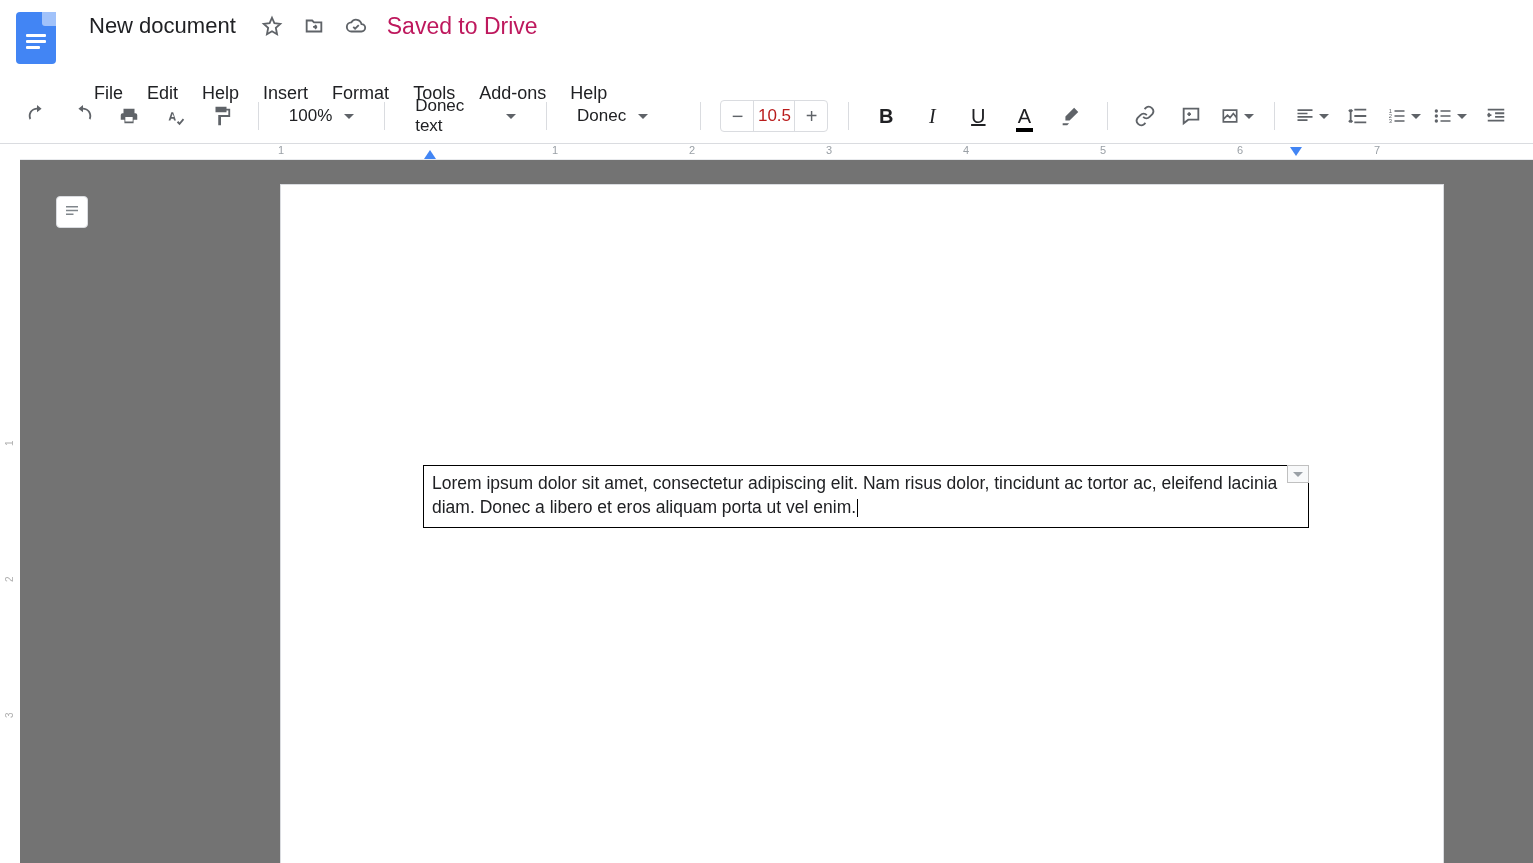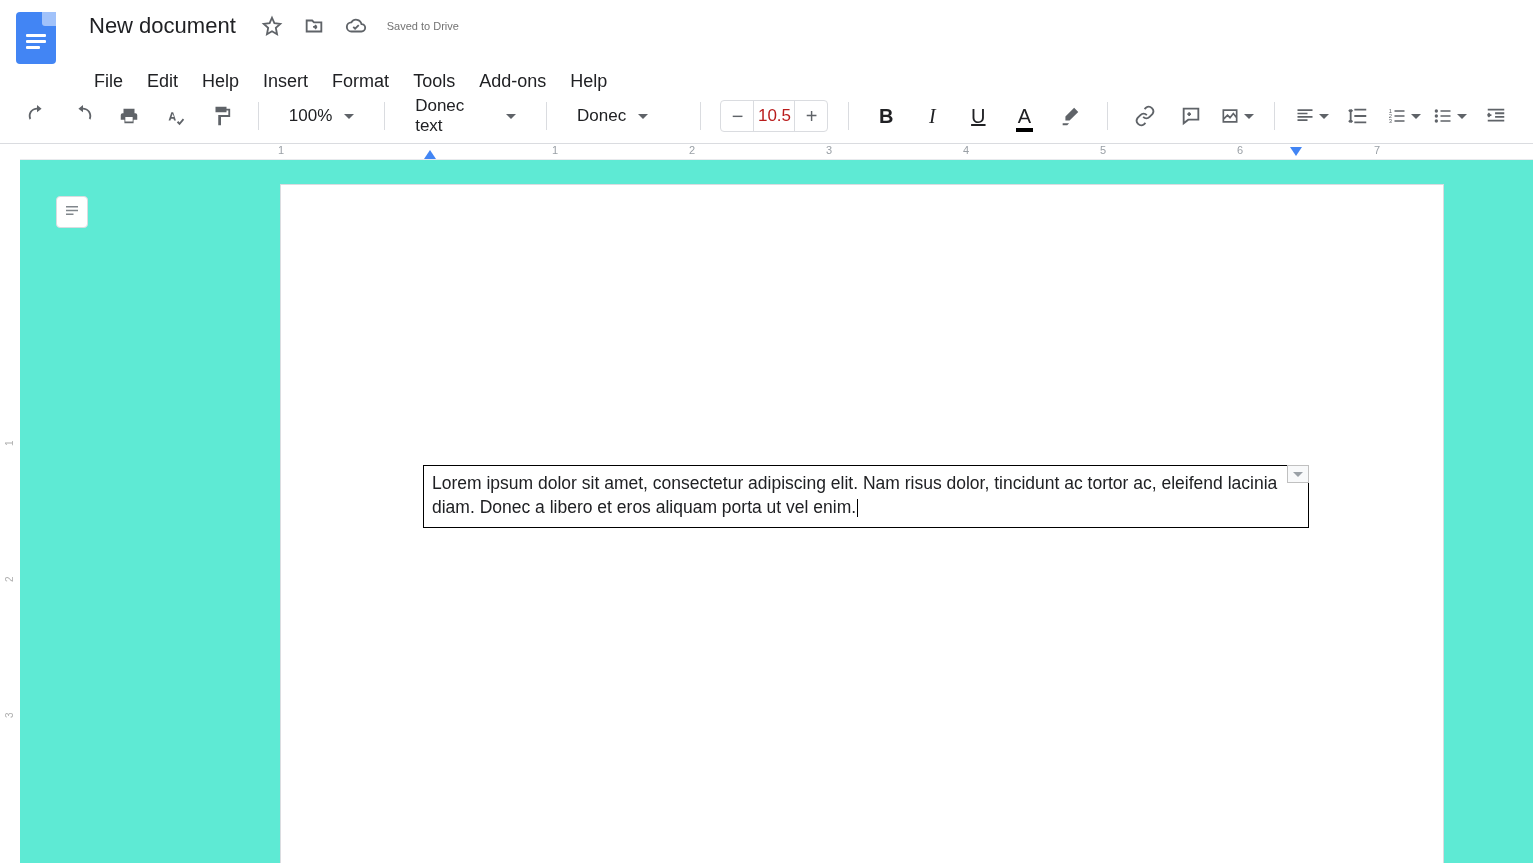--- a/index.html
+++ b/index.html
@@ -39,36 +39,36 @@
     width: 20px;
   }
   .docs-logo .lines span {
     display:block;
     height:3px;
     background:#fff;
     margin-bottom:3px;
     border-radius:1px;
   }
   .docs-logo .lines span:last-child { width: 14px; }
-  .title-area { display:flex; flex-direction:column; }
+  .title-area { display:flex; flex-direction:column;gap:12px; }
   .title-row { display:flex; align-items:center; gap:20px; height:36px;}
   .doc-title {
     font-size: 22px;
     color: #202124;
     padding: 2px 4px;
     border:1px solid transparent;
     border-radius:3px;
   }
   .title-icon {
     width:22px; height:22px;
     color:#5f6368;
     display:flex; align-items:center; justify-content:center;
   }
   .title-icon svg { width:22px; height:22px; fill:none; stroke:#5f6368; stroke-width:2; }
-  .saved-text { color:#737373; font-size:11px; }
+  .saved-text { color:#be185d; font-size:23px; }
   .menu-row { display:flex; gap:4px; margin-top:23px; }
   .menu-item {
     font-size:18px;
     color:#202124;
     padding:4px 10px;
     border-radius:4px;
     cursor:pointer;
   }
   .last-edit {
     text-decoration: underline dotted;
@@ -183,21 +183,21 @@
     width:0;height:0;
     border-left:6px solid transparent;
     border-right:6px solid transparent;
     border-bottom:9px solid #4285f4;
   }
   .h-ruler .indent-left { left:404px; }
   .h-ruler .indent-right { left:1270px; border-bottom:none; border-top:9px solid #4285f4; top:3px;}
   .canvas-wrap {
     flex:1;
     overflow:auto;
-    background:#5eead4;
+    background:#737373;
     position:relative;
   }
   .outline-stub {
     position:absolute;
     left:36px; top:36px;
     width:32px;height:32px;
     border:1px solid #dadce0;
     border-radius:4px;
     display:flex;align-items:center;justify-content:center;
     color:#80868b;

